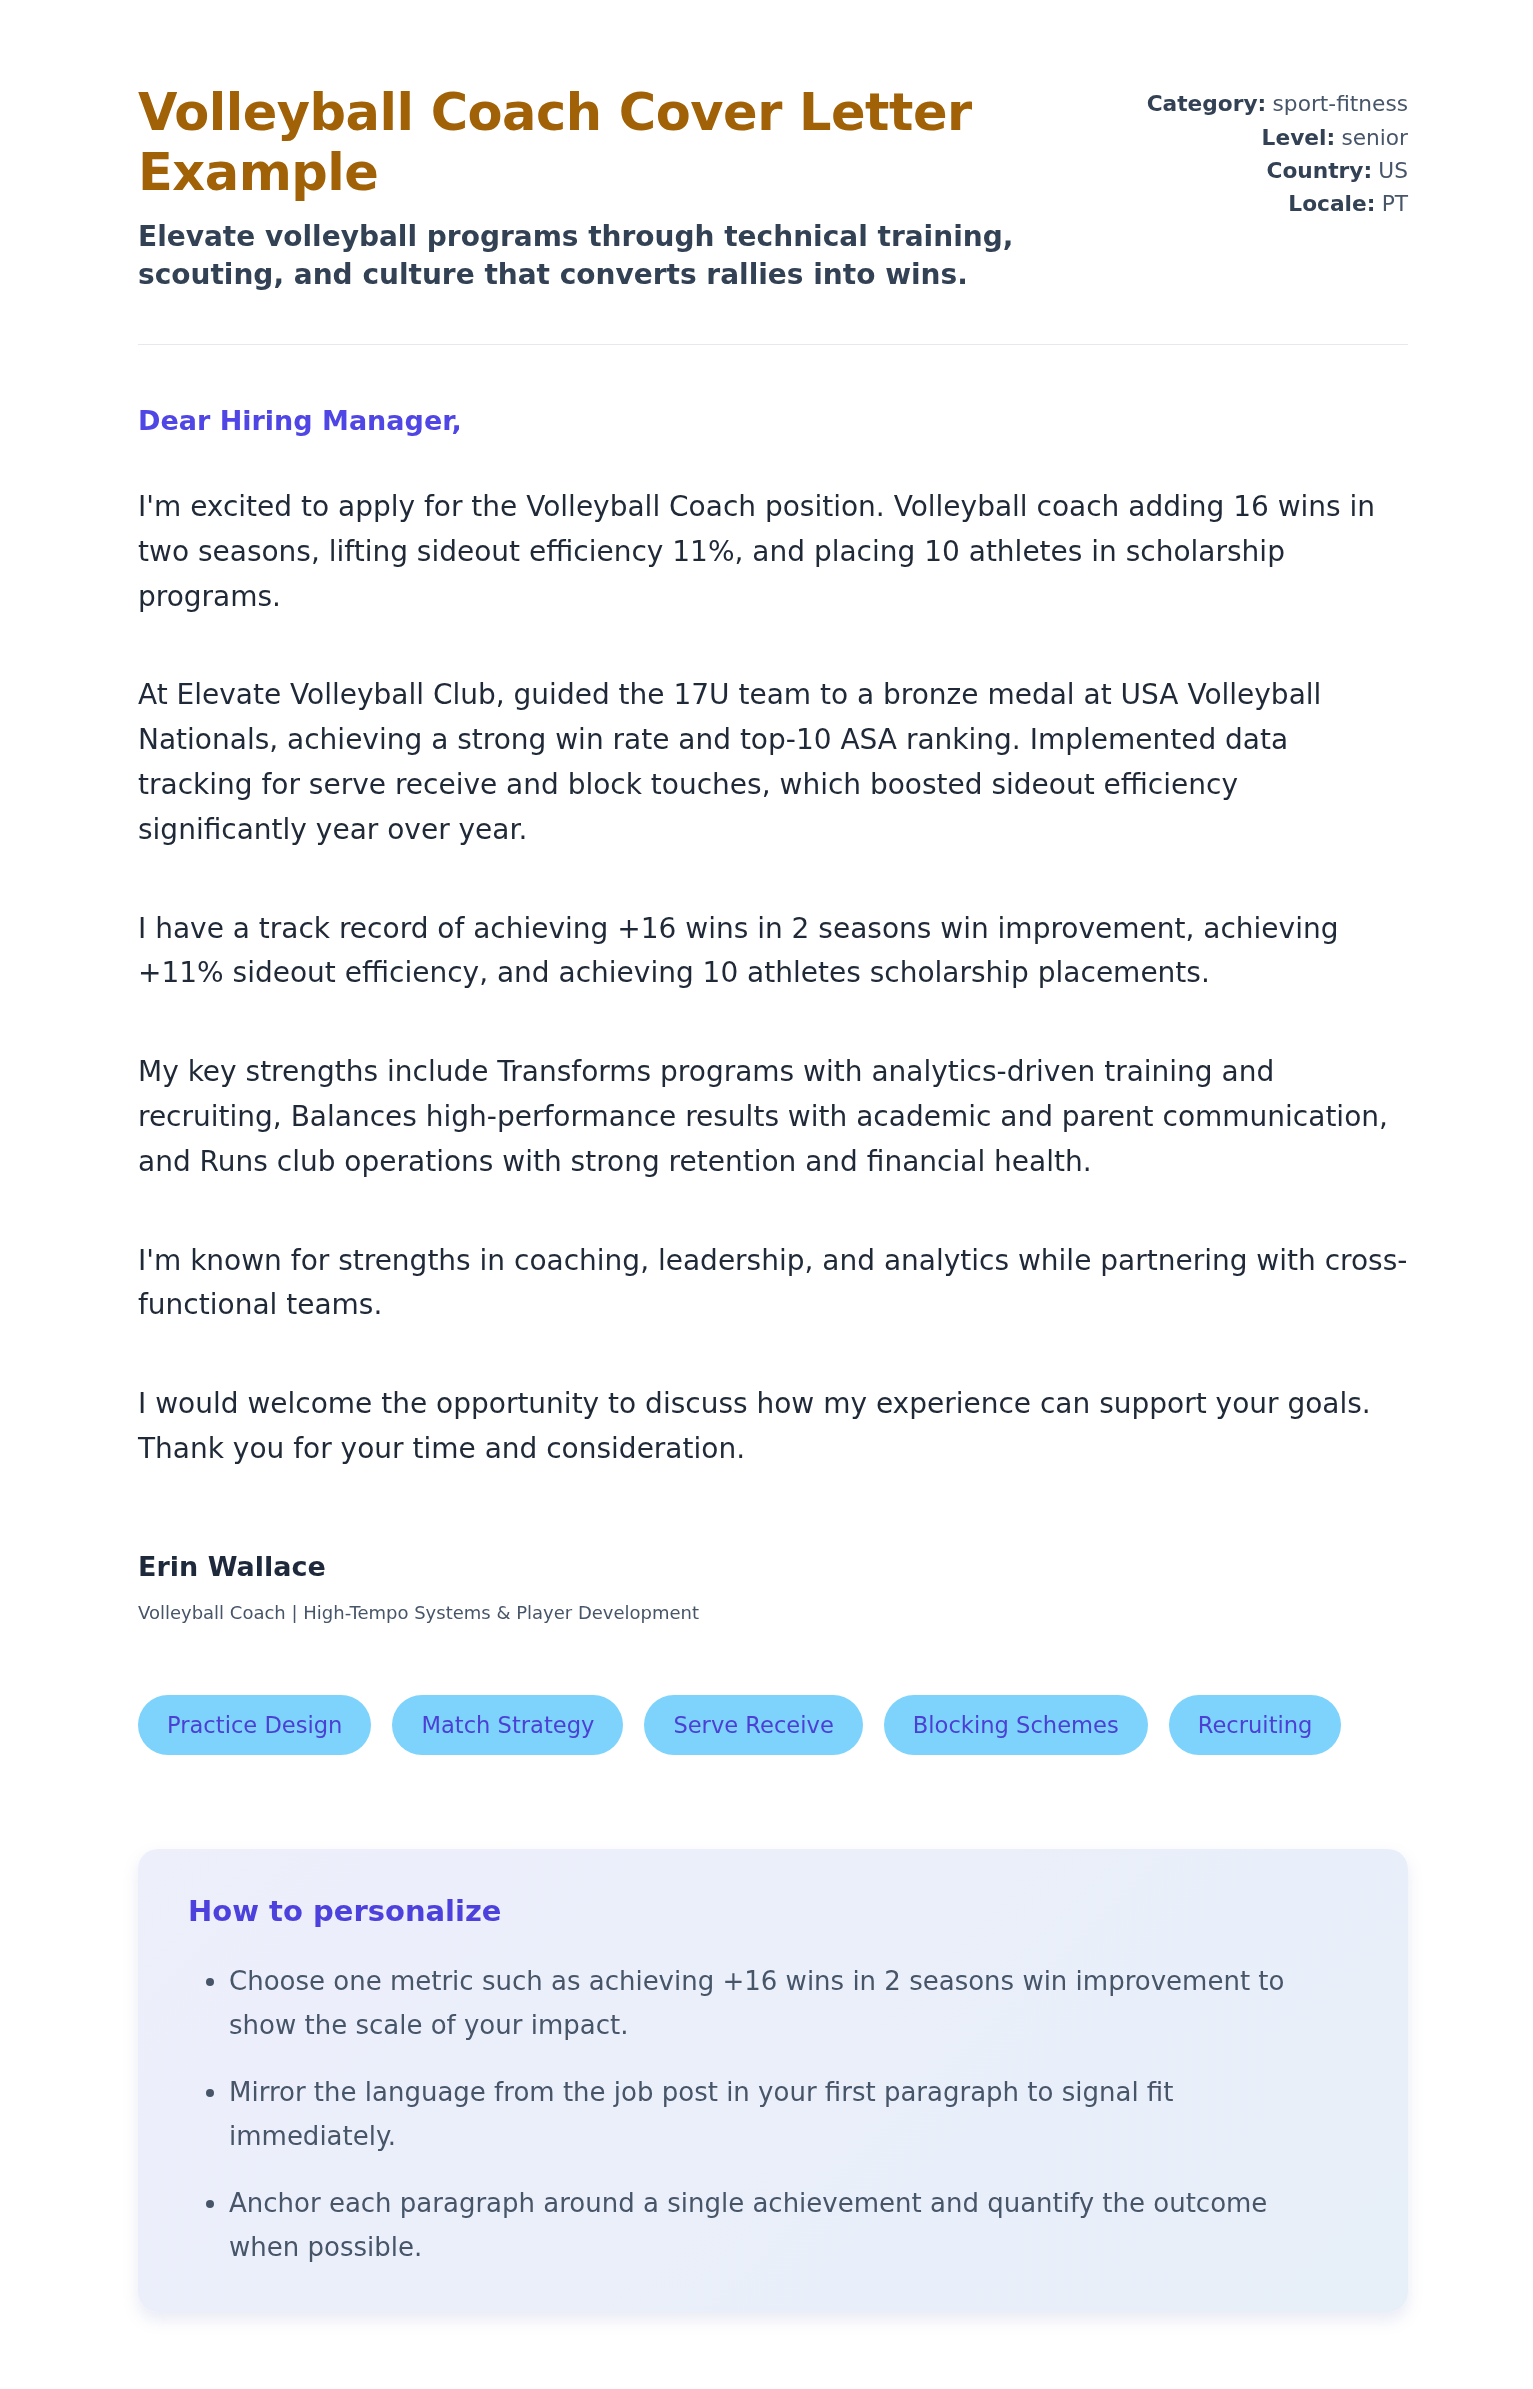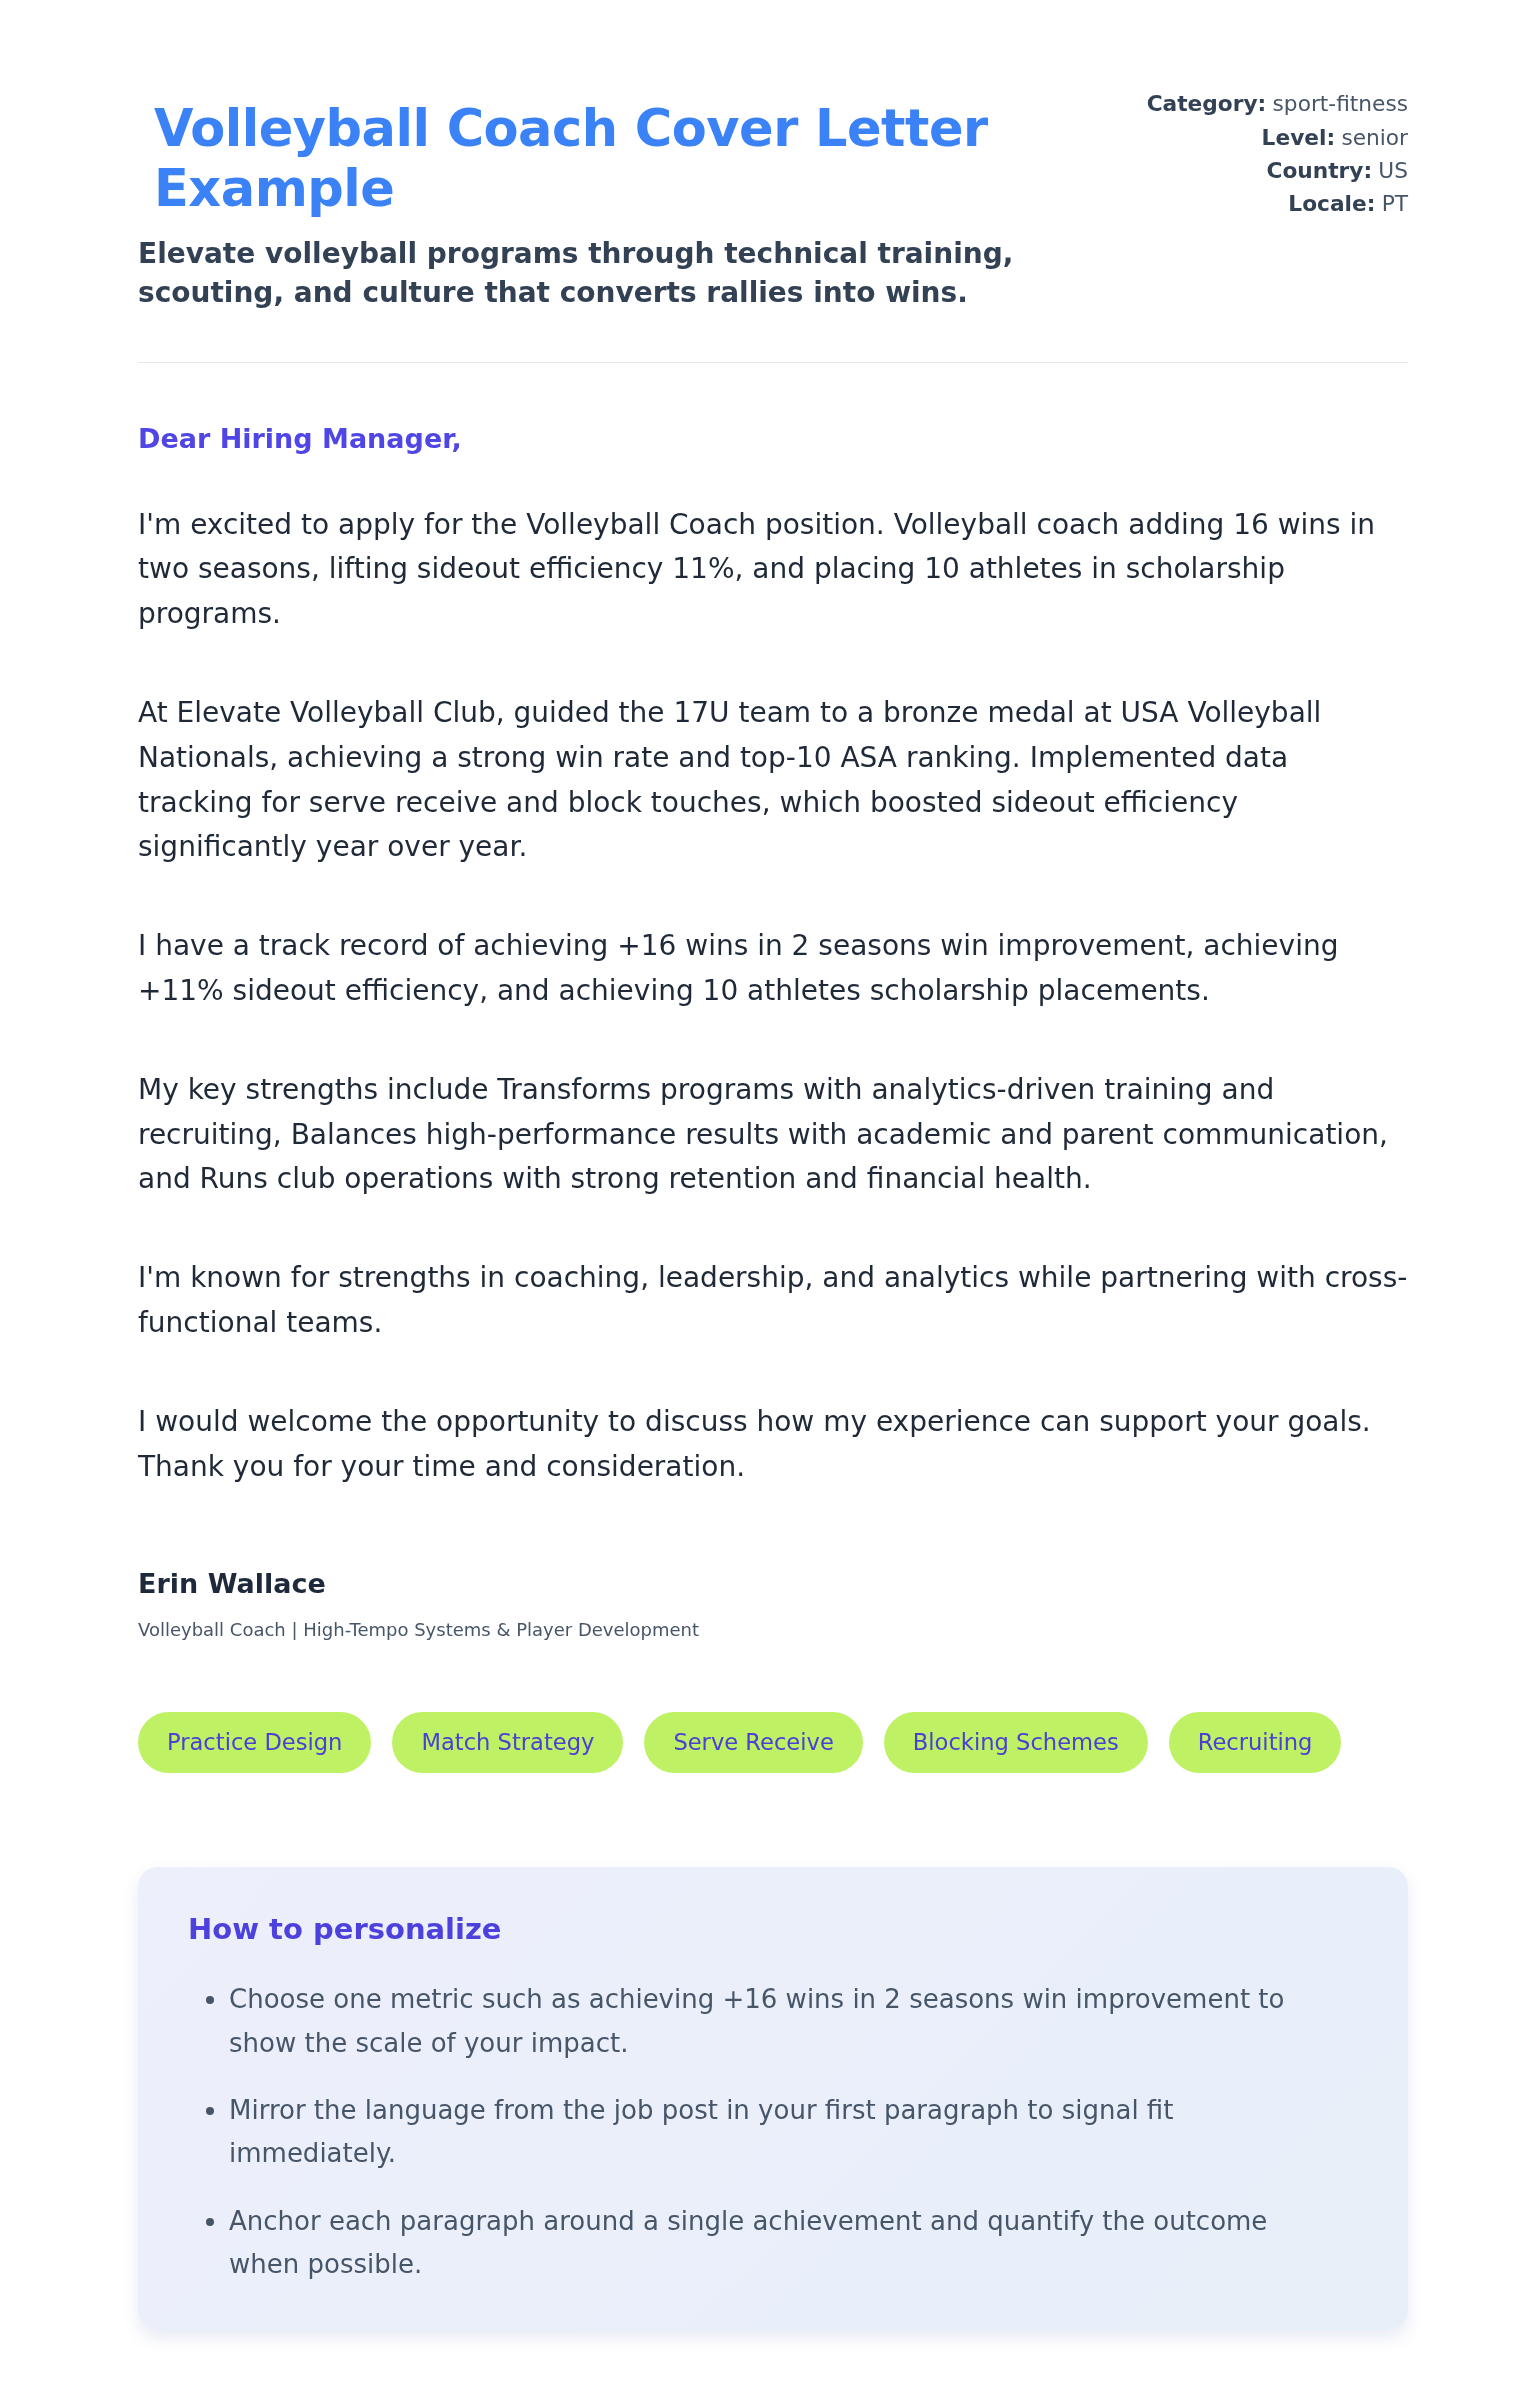--- a/index.html
+++ b/index.html
@@ -13,25 +13,25 @@
     width: 1534px;
     height: 2389px;
     padding: 83px 126px 81px 138px;
     overflow: hidden;
   }
 
   
   .header { display: flex; justify-content: space-between; align-items: flex-start; gap: 45px; }
   .header-left { flex: 1 1 902px; max-width: 911px; }
   .page-title {
-    margin: 16px;
+    margin: 0;
     font-size: 51px;
     line-height: 1.18;
     font-weight: bold;
-    color: #3b82f6;
+    color: #a16207;
     letter-spacing: -0.5px;
   }
   .page-subtitle {
     margin: 14.4px 0 0 0;
     font-size: 28px;
     line-height: 1.38;
     font-weight: bold;
     color: #334155;
   }
   .meta {
@@ -72,21 +72,21 @@
 
   
   .signature { margin-top: 79px; }
   .sig-name { margin: 0; font-size: 27px; font-weight: bold; color: #1e293b; }
   .sig-role { margin: 20px 0 0 0; font-size: 18px; color: #475569; }
 
   
   .tags { margin-top: 72px; display: flex; flex-wrap: wrap; gap: 21px; }
   .tag {
     display: inline-block;
-    background: #bef264;
+    background: #7dd3fc;
     color: #4c40d4;
     font-size: 22.6px;
     line-height: 1;
     padding: 19px 29px;
     border-radius: 901px;
     white-space: nowrap;
   }
 
   
   .personalize {

